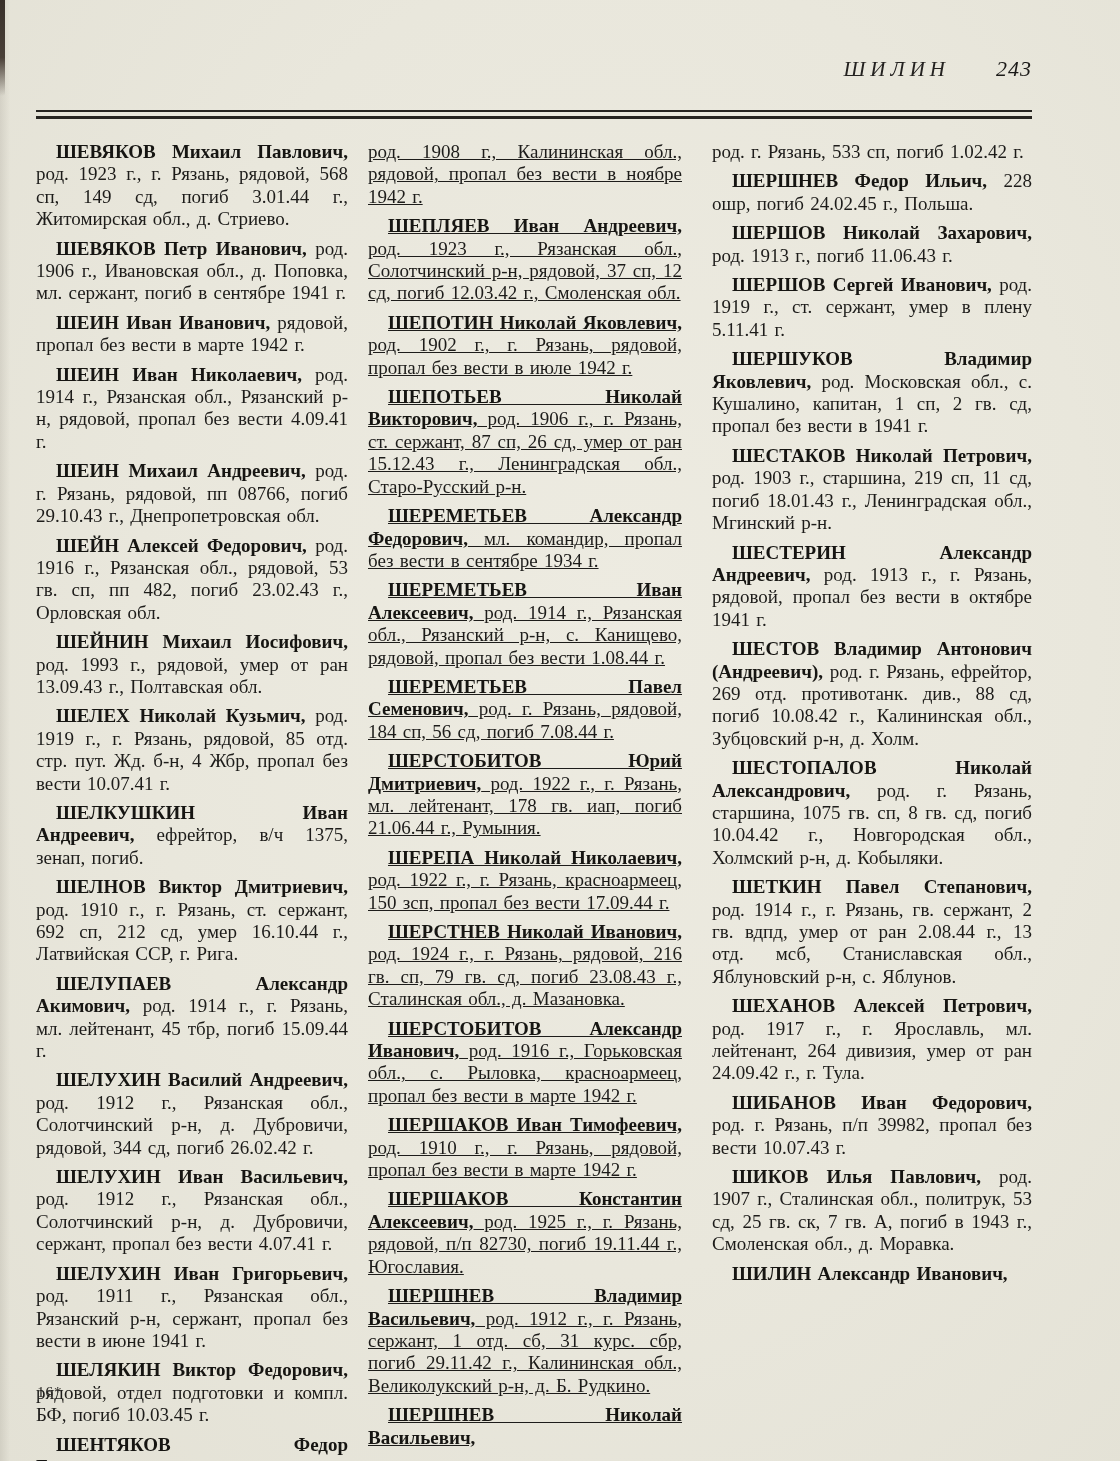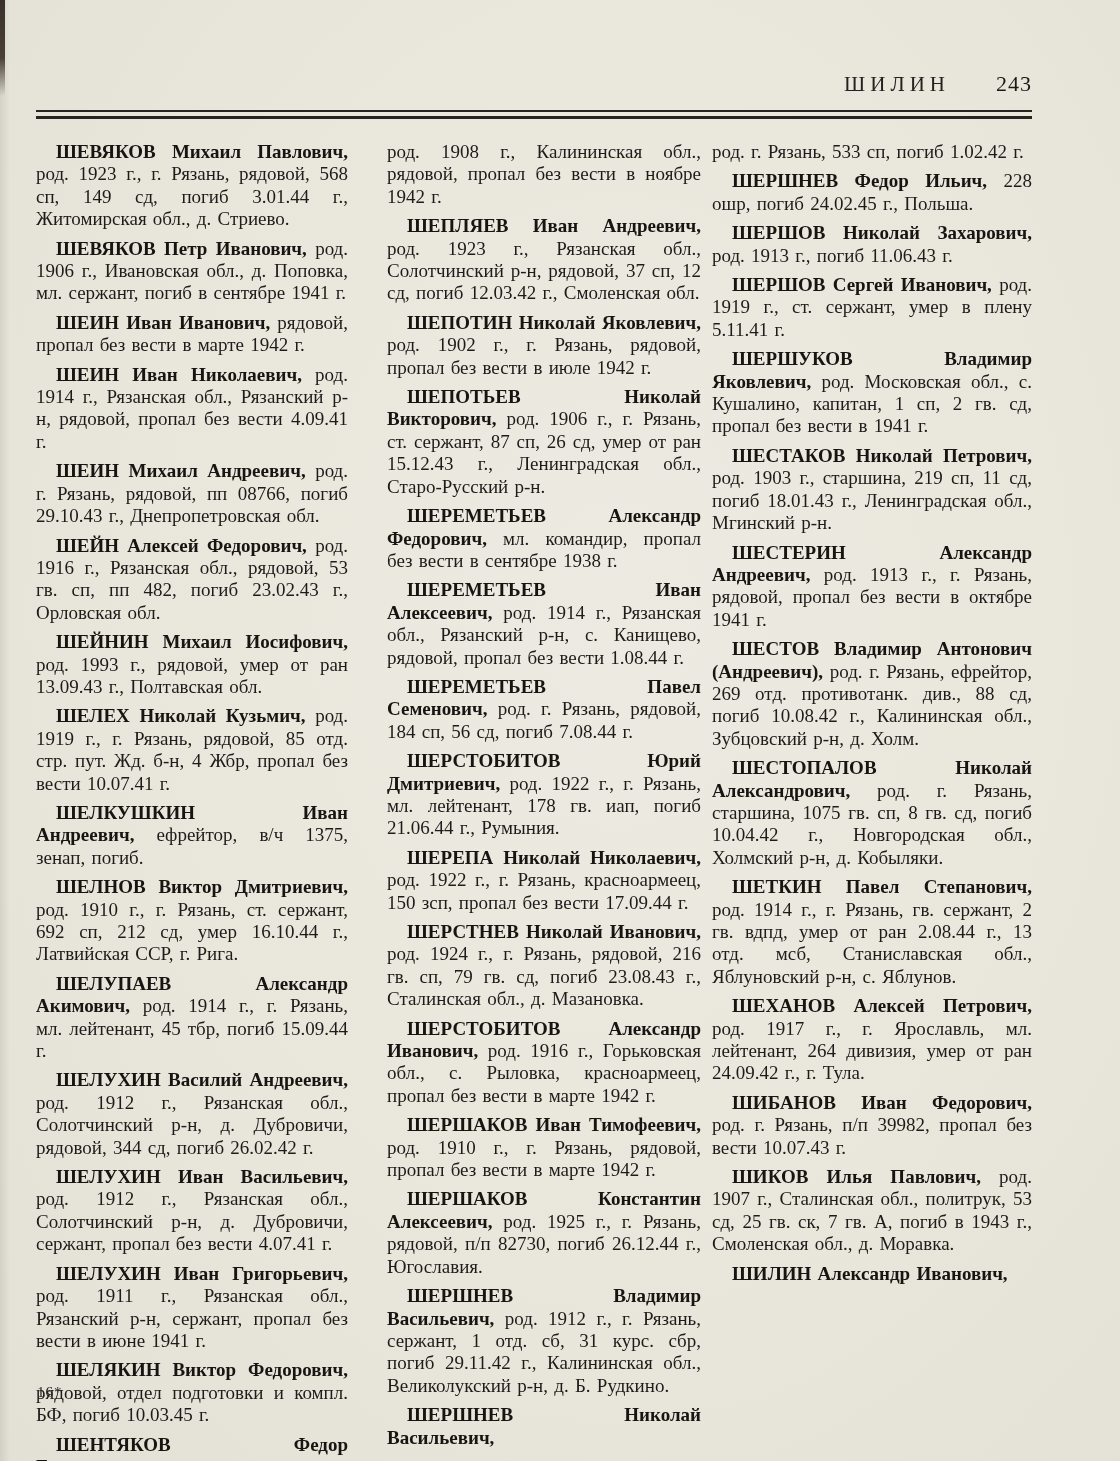--- a/index.html
+++ b/index.html
@@ -19,40 +19,40 @@
   .edge-shade {
     position: absolute; left: 0; top: 0; bottom: 0; width: 10px;
     background: linear-gradient(to right, rgba(60,50,40,0.10), rgba(60,50,40,0));
   }
   .edge-streak {
     position: absolute; left: 0; top: 0; width: 5px; height: 96px;
     background: linear-gradient(to bottom, #38302a 0%, #4a4038 60%, rgba(74,64,56,0) 100%);
     border-radius: 0 0 3px 0;
   }
   .page-header {
-    position: absolute; left: 36px; top: 71px; width: 996px;
-    display: flex; justify-content: flex-end; align-items: flex-end; gap: 46px;
+    position: absolute; left: 36px; top: 56px; width: 996px;
+    display: flex; justify-content: flex-end; align-items: flex-end; gap: 46px; font-style: italic;
   }
   .running-title {
     font-size: 21px; letter-spacing: 5px; font-weight: 400; color: #242220;
   }
   .page-number {
     font-size: 22px; font-weight: 400; color: #1b1a18; letter-spacing: 1px;
   }
   .header-rule {
     position: absolute; left: 36px; top: 110px; width: 996px; height: 4px;
     border-top: 2px solid #262420;
     border-bottom: 3px solid #262420;
   }
   .col {
     position: absolute; top: 141px;
     text-align: justify;
   }
   .col-1 { left: 36px;  width: 312px; }
-  .col-2 { left: 387px; width: 314px; }
+  .col-2 { left: 368px; width: 314px; text-decoration: underline; }
   .col-3 { left: 712px; width: 320px; }
   .entry {
     margin: 0 0 7px 0;
     font-size: 19px;
     line-height: 22.4px;
     word-spacing: 1.5px;
   }
   .entry-name { font-weight: 700; color: #161512; margin-left: 20px; }
   .entry-text { font-weight: 400; margin-top: 15px; }
   .page-footer {
@@ -89,29 +89,29 @@
       <p class="entry"><b class="entry-name">ШЕЛУХИН Иван Васильевич,</b><span class="entry-text"> род. 1912 г., Рязанская обл., Солотчинский р-н, д. Дубровичи, сержант, пропал без вести 4.07.41 г.</span></p>
       <p class="entry"><b class="entry-name">ШЕЛУХИН Иван Григорьевич,</b><span class="entry-text"> род. 1911 г., Рязанская обл., Рязанский р-н, сержант, пропал без вести в июне 1941 г.</span></p>
       <p class="entry"><b class="entry-name">ШЕЛЯКИН Виктор Федорович,</b><span class="entry-text"> рядовой, отдел подготовки и компл. БФ, погиб 10.03.45 г.</span></p>
       <p class="entry"><b class="entry-name">ШЕНТЯКОВ Федор Григорьевич,</b></p>
     </div>
   <div class="col col-2">
       <p class="entry"><span class="entry-text">род. 1908 г., Калининская обл., рядовой, пропал без вести в ноябре 1942 г.</span></p>
       <p class="entry"><b class="entry-name">ШЕПЛЯЕВ Иван Андреевич,</b><span class="entry-text"> род. 1923 г., Рязанская обл., Солотчинский р-н, рядовой, 37 сп, 12 сд, погиб 12.03.42 г., Смоленская обл.</span></p>
       <p class="entry"><b class="entry-name">ШЕПОТИН Николай Яковлевич,</b><span class="entry-text"> род. 1902 г., г. Рязань, рядовой, пропал без вести в июле 1942 г.</span></p>
       <p class="entry"><b class="entry-name">ШЕПОТЬЕВ Николай Викторович,</b><span class="entry-text"> род. 1906 г., г. Рязань, ст. сержант, 87 сп, 26 сд, умер от ран 15.12.43 г., Ленинградская обл., Старо-Русский р-н.</span></p>
-      <p class="entry"><b class="entry-name">ШЕРЕМЕТЬЕВ Александр Федорович,</b><span class="entry-text"> мл. командир, пропал без вести в сентябре 1938 г.</span></p>
+      <p class="entry"><b class="entry-name">ШЕРЕМЕТЬЕВ Александр Федорович,</b><span class="entry-text"> мл. командир, пропал без вести в сентябре 1934 г.</span></p>
       <p class="entry"><b class="entry-name">ШЕРЕМЕТЬЕВ Иван Алексеевич,</b><span class="entry-text"> род. 1914 г., Рязанская обл., Рязанский р-н, с. Канищево, рядовой, пропал без вести 1.08.44 г.</span></p>
       <p class="entry"><b class="entry-name">ШЕРЕМЕТЬЕВ Павел Семенович,</b><span class="entry-text"> род. г. Рязань, рядовой, 184 сп, 56 сд, погиб 7.08.44 г.</span></p>
       <p class="entry"><b class="entry-name">ШЕРСТОБИТОВ Юрий Дмитриевич,</b><span class="entry-text"> род. 1922 г., г. Рязань, мл. лейтенант, 178 гв. иап, погиб 21.06.44 г., Румыния.</span></p>
       <p class="entry"><b class="entry-name">ШЕРЕПА Николай Николаевич,</b><span class="entry-text"> род. 1922 г., г. Рязань, красноармеец, 150 зсп, пропал без вести 17.09.44 г.</span></p>
       <p class="entry"><b class="entry-name">ШЕРСТНЕВ Николай Иванович,</b><span class="entry-text"> род. 1924 г., г. Рязань, рядовой, 216 гв. сп, 79 гв. сд, погиб 23.08.43 г., Сталинская обл., д. Мазановка.</span></p>
       <p class="entry"><b class="entry-name">ШЕРСТОБИТОВ Александр Иванович,</b><span class="entry-text"> род. 1916 г., Горьковская обл., с. Рыловка, красноармеец, пропал без вести в марте 1942 г.</span></p>
       <p class="entry"><b class="entry-name">ШЕРШАКОВ Иван Тимофеевич,</b><span class="entry-text"> род. 1910 г., г. Рязань, рядовой, пропал без вести в марте 1942 г.</span></p>
-      <p class="entry"><b class="entry-name">ШЕРШАКОВ Константин Алексеевич,</b><span class="entry-text"> род. 1925 г., г. Рязань, рядовой, п/п 82730, погиб 26.12.44 г., Югославия.</span></p>
+      <p class="entry"><b class="entry-name">ШЕРШАКОВ Константин Алексеевич,</b><span class="entry-text"> род. 1925 г., г. Рязань, рядовой, п/п 82730, погиб 19.11.44 г., Югославия.</span></p>
       <p class="entry"><b class="entry-name">ШЕРШНЕВ Владимир Васильевич,</b><span class="entry-text"> род. 1912 г., г. Рязань, сержант, 1 отд. сб, 31 курс. сбр, погиб 29.11.42 г., Калининская обл., Великолукский р-н, д. Б. Рудкино.</span></p>
       <p class="entry"><b class="entry-name">ШЕРШНЕВ Николай Васильевич,</b></p>
     </div>
   <div class="col col-3">
       <p class="entry"><span class="entry-text">род. г. Рязань, 533 сп, погиб 1.02.42 г.</span></p>
       <p class="entry"><b class="entry-name">ШЕРШНЕВ Федор Ильич,</b><span class="entry-text"> 228 ошр, погиб 24.02.45 г., Польша.</span></p>
       <p class="entry"><b class="entry-name">ШЕРШОВ Николай Захарович,</b><span class="entry-text"> род. 1913 г., погиб 11.06.43 г.</span></p>
       <p class="entry"><b class="entry-name">ШЕРШОВ Сергей Иванович,</b><span class="entry-text"> род. 1919 г., ст. сержант, умер в плену 5.11.41 г.</span></p>
       <p class="entry"><b class="entry-name">ШЕРШУКОВ Владимир Яковлевич,</b><span class="entry-text"> род. Московская обл., с. Кушалино, капитан, 1 сп, 2 гв. сд, пропал без вести в 1941 г.</span></p>
       <p class="entry"><b class="entry-name">ШЕСТАКОВ Николай Петрович,</b><span class="entry-text"> род. 1903 г., старшина, 219 сп, 11 сд, погиб 18.01.43 г., Ленинградская обл., Мгинский р-н.</span></p>

